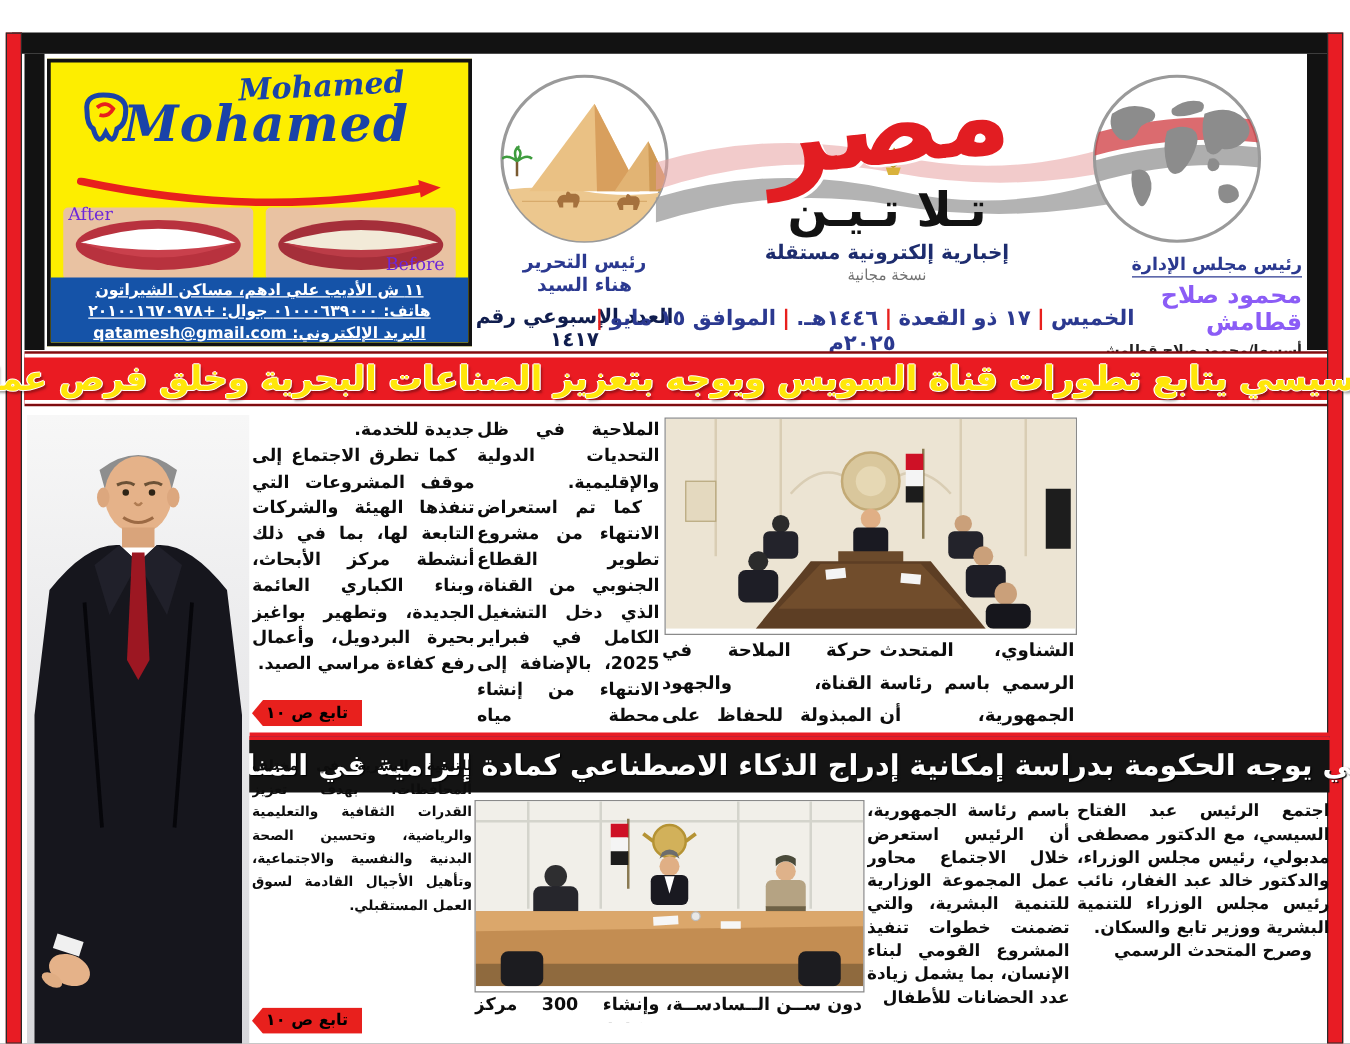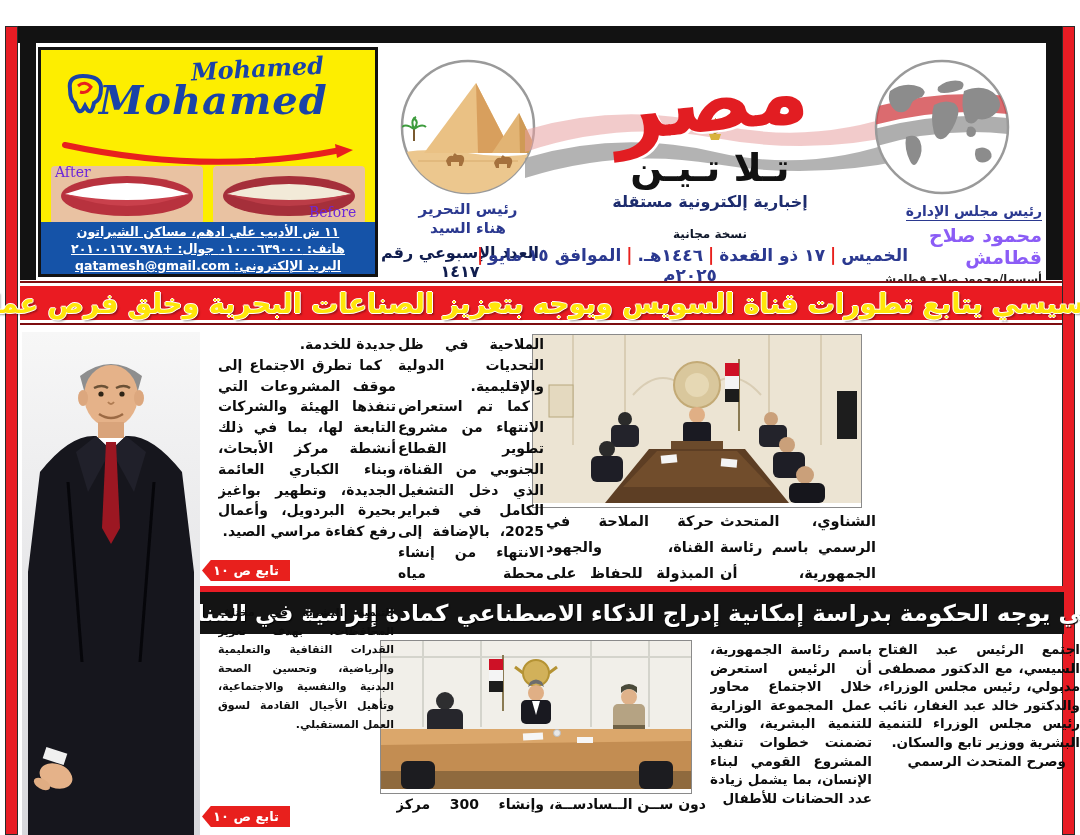--- a/index.html
+++ b/index.html
@@ -50,21 +50,21 @@
             font-weight:bold; font-size:15px; line-height:19px; }
   .issue  { left:360px; top:243px; width:200px; text-align:center; color:#101d4e;
             font-weight:bold; font-size:16px; }
   .logo-wrap { left:545px; top:42px; width:330px; height:200px; text-align:center; }
   .logo-wave { position:absolute; left:-20px; top:30px; }
   .logo-main { position:relative; color:#e21d22; font-weight:bold; font-size:88px; line-height:118px;
                transform:rotate(-6deg); text-shadow:2px 2px 0 #fff; }
   .logo-sub  { position:relative; color:#121212; font-weight:bold; font-size:38px; line-height:44px;
                letter-spacing:2px; margin-top:-14px; }
   .logo-tag  { position:relative; color:#1d2c6e; font-weight:bold; font-size:16px; margin-top:2px; }
-  .logo-free { position:relative; color:#0f172a; font-weight:bold; font-size:12px; margin-top:16px; }
+  .logo-free { position:relative; color:#737373; font-weight:normal; font-size:12px; margin-top:2px; }
   .dateline { left:470px; top:245px; width:440px; text-align:center; color:#2b3990;
               font-weight:bold; font-size:17px; direction:rtl; }
   .dateline .sep { color:#e8201d; font-weight:900; padding:0 5px; }
   .map-circle { left:872px; top:57px; }
   .chairman { left:862px; top:201px; width:180px; }
   .chairman-title { display:inline-block; color:#2b3990; font-weight:bold; font-size:14px;
                     border-bottom:1.5px solid #2b3990; padding-bottom:1px; }
   .chairman-name  { color:#8b5cf6; font-weight:bold; font-size:19px; margin-top:3px; }
   .founded        { color:#222; font-weight:bold; font-size:11.5px; margin-top:4px; }
 
@@ -76,37 +76,37 @@
   .banner1 span { color:#ffe60a; font-weight:bold; font-size:27px; white-space:nowrap;
                   text-shadow:-1px 0 #fff,1px 0 #fff,0 -1px #fff,0 1px #fff,2px 2px 2px rgba(0,0,0,.35); }
   .banner2 { left:150px; top:592px; width:914px; height:42px; background:#141414;
              border-radius:21px 0 0 21px; display:flex; align-items:center; justify-content:center;
              box-shadow:0 -3px 0 #e81c24; }
   .banner2 span { color:#ffffff; font-weight:bold; font-size:23px; white-space:nowrap;
                   text-shadow:1px 1px 1px #000; }
 
   
   .body-text { direction:rtl; text-align:justify; color:#0d0d0d; font-weight:bold;
-               font-size:14px; line-height:20.8px; overflow:hidden;margin-left:16px; }
+               font-size:14px; line-height:20.8px; overflow:hidden; }
   .a1-col-right { left:862px; top:334px; width:202px; height:252px; }
   .a1-col-mid   { left:382px; top:334px; width:146px; height:252px; }
   .a1-col-left  { left:202px; top:334px; width:178px; height:224px; }
   .a1-cap-right { left:704px; top:508px; width:156px; height:80px; font-size:14.5px; line-height:26px; }
   .a1-cap-left  { left:530px; top:508px; width:168px; height:80px; font-size:14.5px; line-height:26px; }
   .photo { border:1px solid #8a8a8a; }
   .a1-photo { left:532px; top:334px; }
   .red-rule { left:200px; top:586px; width:864px; height:4px; background:#e81c24;
               border-bottom:1px solid #1d2c6e; }
   .a2-col-right { left:862px; top:640px; width:202px; height:196px; font-size:13.5px; line-height:18.6px; }
   .a2-col-mid   { left:694px; top:640px; width:162px; height:196px; font-size:13.5px; line-height:18.6px; }
   .a2-col-left  { left:202px; top:604px; width:176px; height:164px; font-size:11px; line-height:18.6px; }
   .a2-photo { left:380px; top:640px; }
   .a2-cap-right { left:532px; top:794px; width:158px; height:24px; font-size:14px; }
   .a2-cap-left  { left:380px; top:794px; width:148px; height:24px; font-size:14px; }
-  .cont-tag { width:88px; height:21px; background:#e8201d; color:#ffffff; font-weight:bold;
+  .cont-tag { width:88px; height:21px; background:#e8201d; color:#000000; font-weight:bold;
               font-size:13px; line-height:21px; text-align:center; direction:rtl;
               clip-path:polygon(10% 0,100% 0,100% 100%,10% 100%,0 50%); }
   .tag1 { left:202px; top:560px; }
   .tag2 { left:202px; top:806px; }
   .sisi { left:22px; top:332px; z-index:6; }
   p + p { text-indent:14px; }
 </style>
 </head>
 <body>
 

